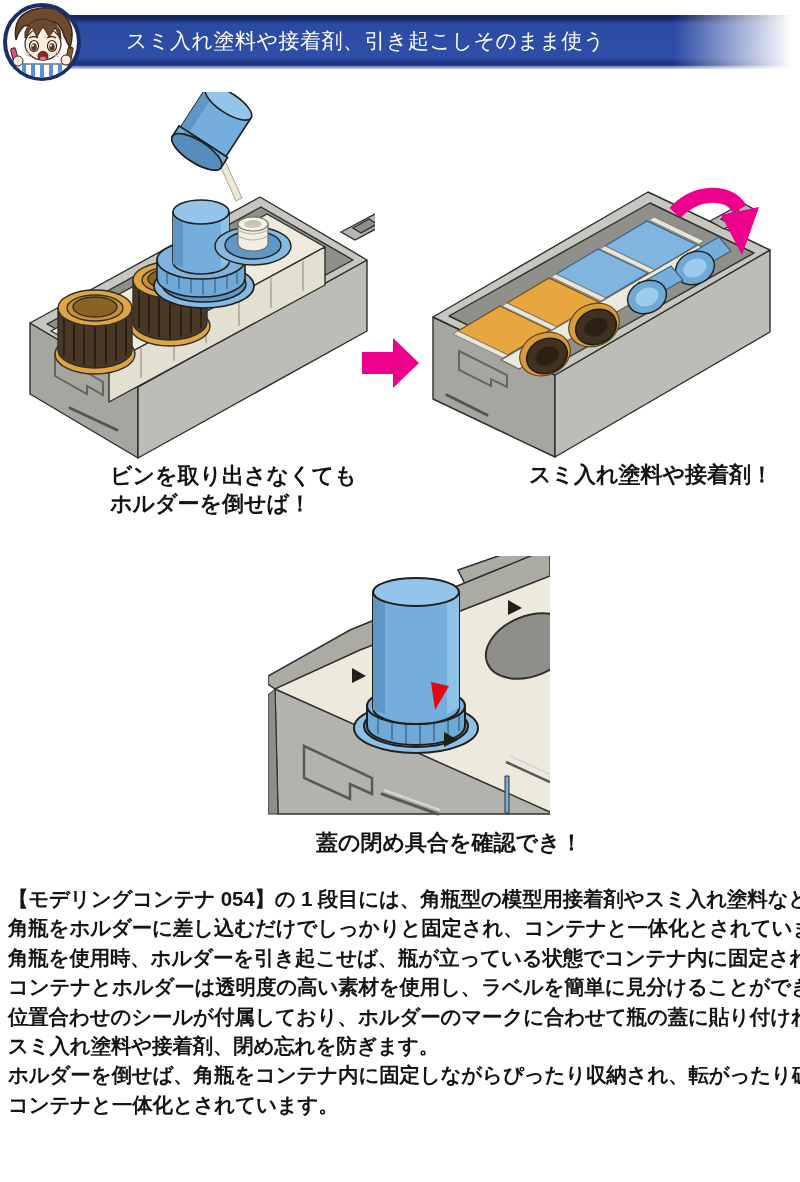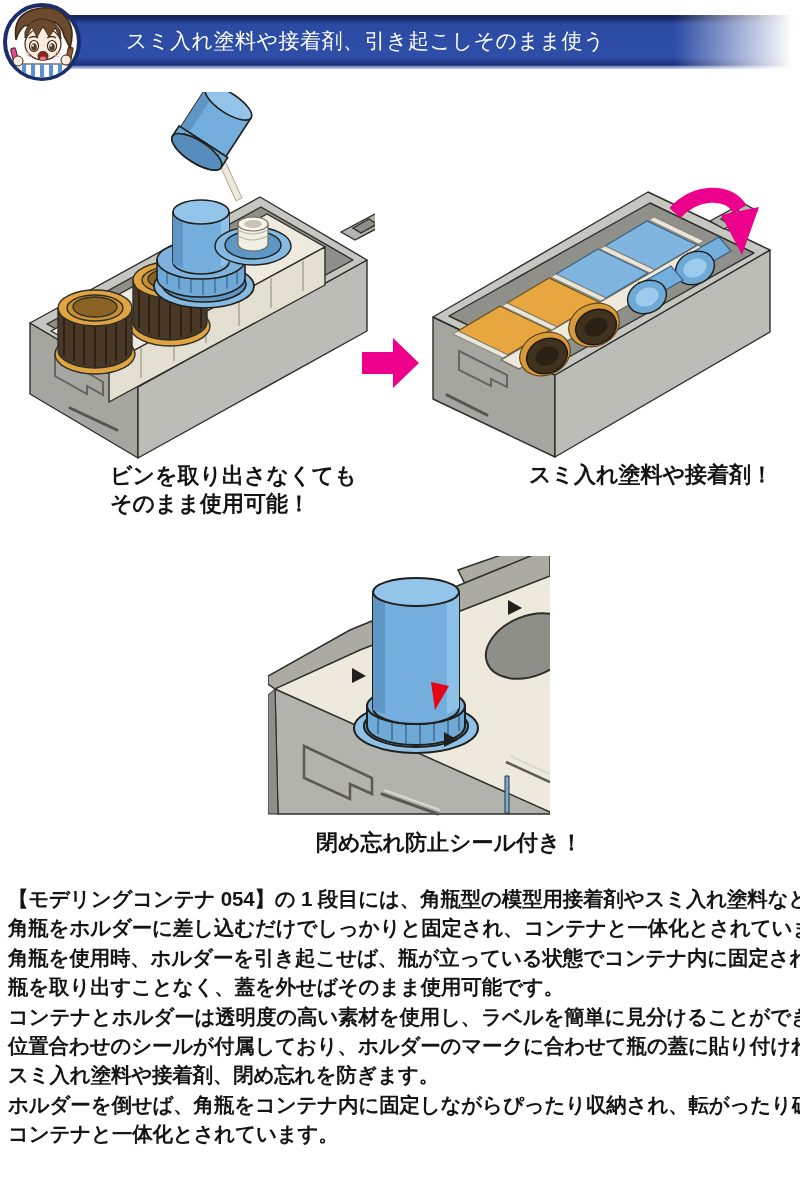--- a/index.html
+++ b/index.html
@@ -243,21 +243,21 @@
   <path d="M24,212 L64,232" stroke="#55554F" stroke-width="3" stroke-linecap="round"></path>
 
   <g>
     <path d="M252,30 C272,8 305,6 317,26" fill="none" stroke="#EC008C" stroke-width="15"></path>
     <polygon points="298,32 336,24 319,72" fill="#EC008C"></polygon>
   </g>
 </svg>
 
 <div class="caption" style="left:86px;top:462px">
   <div>ビンを取り出さなくても</div>
-  <div>そのまま使用可能！</div>
+  <div>ホルダーを倒せば！</div>
 </div>
 <div class="caption" style="left:505px;top:461px">スミ入れ塗料や接着剤！</div>
 
 <svg class="abs" style="left:268px;top:556px" width="282" height="260" viewBox="0 0 282 260">
 
   <polygon points="190,14 282,-18 282,2 198,30" fill="#ABABA4" stroke="#2E2E2A" stroke-width="1.5"></polygon>
 
   <polygon points="7,133 92,94 282,20 282,256" fill="#EDE9DC"></polygon>
 
   <polygon points="0,120 82,74 282,-8 282,20 92,94 7,133 0,128" fill="#ABABA4" stroke="#2E2E2A" stroke-width="1.5"></polygon>
@@ -297,25 +297,24 @@
 
   <polygon points="163,126 181,130 167,154" fill="#E30613"></polygon>
 
   <g fill="#1F1F1B">
     <polygon points="84,112 98,120 84,127"></polygon>
     <polygon points="240,44 254,52 240,59"></polygon>
     <polygon points="176,176 190,184 176,191"></polygon>
   </g>
 </svg>
 
-<div class="caption" style="left:292px;top:829px">閉め忘れ防止シール付き！</div>
+<div class="caption" style="left:292px;top:829px">蓋の閉め具合を確認でき！</div>
 
 <div class="bodytext">
   <div class="bline">【モデリングコンテナ 054】の 1 段目には、角瓶型の模型用接着剤やスミ入れ塗料など最</div>
   <div class="bline">角瓶をホルダーに差し込むだけでしっかりと固定され、コンテナと一体化とされています。</div>
   <div class="bline">角瓶を使用時、ホルダーを引き起こせば、瓶が立っている状態でコンテナ内に固定され、角</div>
-  <div class="bline">瓶を取り出すことなく、蓋を外せばそのまま使用可能です。</div>
   <div class="bline">コンテナとホルダーは透明度の高い素材を使用し、ラベルを簡単に見分けることができます。</div>
   <div class="bline">位置合わせのシールが付属しており、ホルダーのマークに合わせて瓶の蓋に貼り付ければ、</div>
   <div class="bline">スミ入れ塗料や接着剤、閉め忘れを防ぎます。</div>
   <div class="bline">ホルダーを倒せば、角瓶をコンテナ内に固定しながらぴったり収納され、転がったり破損の</div>
   <div class="bline">コンテナと一体化とされています。</div>
 </div>
 
 </body></html>

